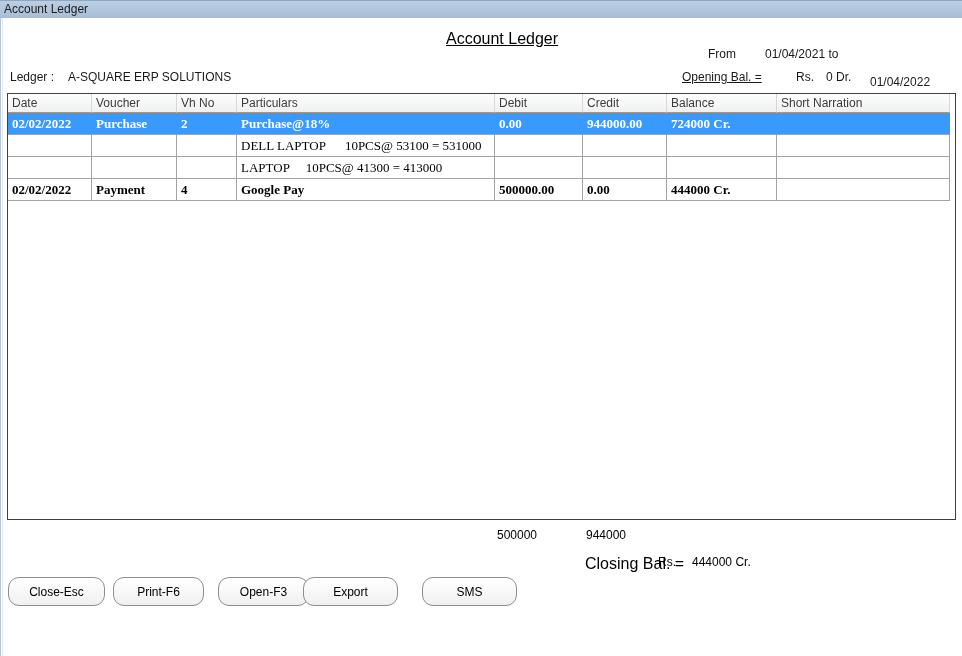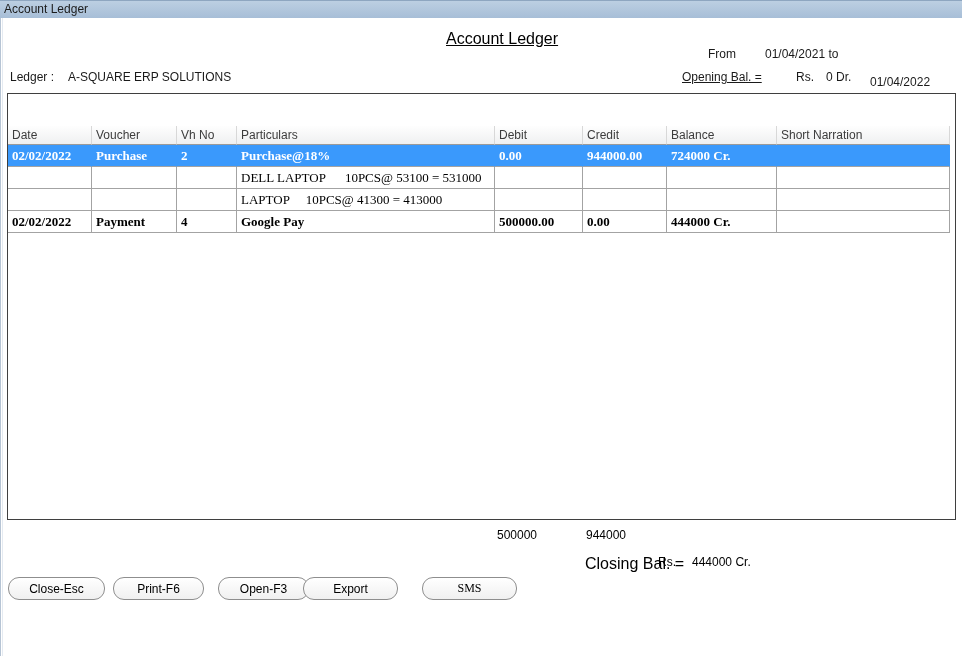--- a/index.html
+++ b/index.html
@@ -39,21 +39,21 @@
   .opening-val  { left:826px; top:70px; }
   .ledger-label { left:10px;  top:70px; }
   .ledger-name  { left:68px;  top:70px; }
   
   .table-panel {
     position:absolute; left:7px; top:93px; width:949px; height:427px;
     border:1px solid #3f3f3f; background:#fff;
   }
   table.grid {
     border-collapse:separate; border-spacing:0;
-    table-layout:fixed; width:942px;margin-top:32px;
+    table-layout:fixed; width:942px;
   }
   .grid th {
     height:19px;
     background:linear-gradient(#fefefe, #eff0f1);
     border-right:1px solid #d8d8d8;
     border-bottom:1px solid #9a9a9a;
     font-size:12px; font-weight:normal; color:#3c3c3c;
     text-align:left; padding:0 0 0 4px; white-space:pre; overflow:hidden;
   }
   .grid td {
@@ -72,31 +72,31 @@
   }
   
   .total { position:absolute; top:528px; font-size:12px; }
   .debit-total  { left:497px; }
   .credit-total { left:586px; }
   .closing-label{ position:absolute; left:585px; top:555px; font-size:16px; }
   .closing-cur  { position:absolute; left:658px; top:555px; font-size:12px; }
   .closing-val  { position:absolute; left:692px; top:555px; font-size:12px; }
   
   .btn {
-    position:absolute; top:577px; height:23px;
+    position:absolute; top:577px; height:29px;
     background:linear-gradient(#ffffff, #f0f0f0);
     border:1px solid #8e8e8e; border-radius:11px;
     font-family:"Liberation Sans", sans-serif;
     font-size:12px; color:#000; text-align:center;
   }
   .btn-close { left:8px;   width:97px; }
   .btn-print { left:113px; width:91px; }
   .btn-open  { left:218px; width:91px; }
   .btn-export{ left:303px; width:95px; }
-  .btn-sms   { left:422px; width:95px;font-family:Liberation Serif, serif; }
+  .btn-sms   { left:422px; width:95px; }
 </style>
 </head>
 <body>
 
 <div class="titlebar">
   <span>Account Ledger</span>
 </div>
 <div class="left-edge"></div>
 
 <div class="page-title">Account Ledger</div>

